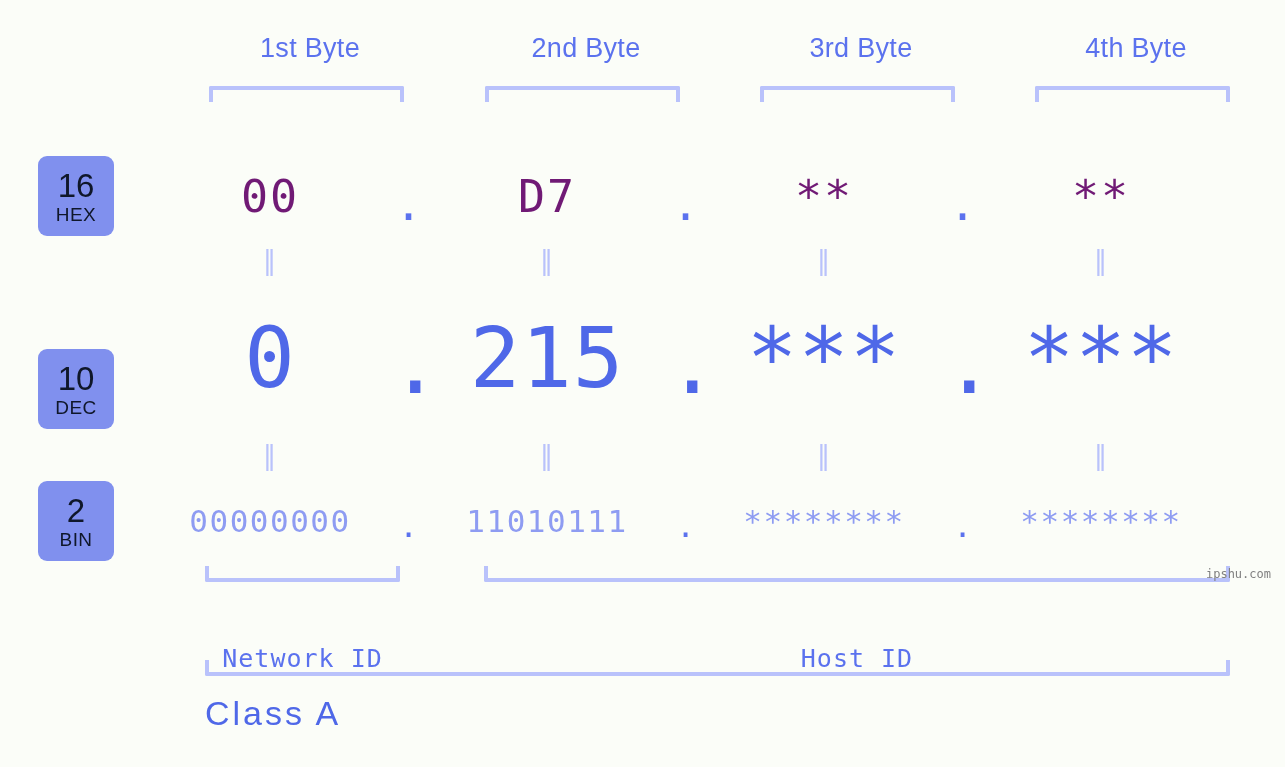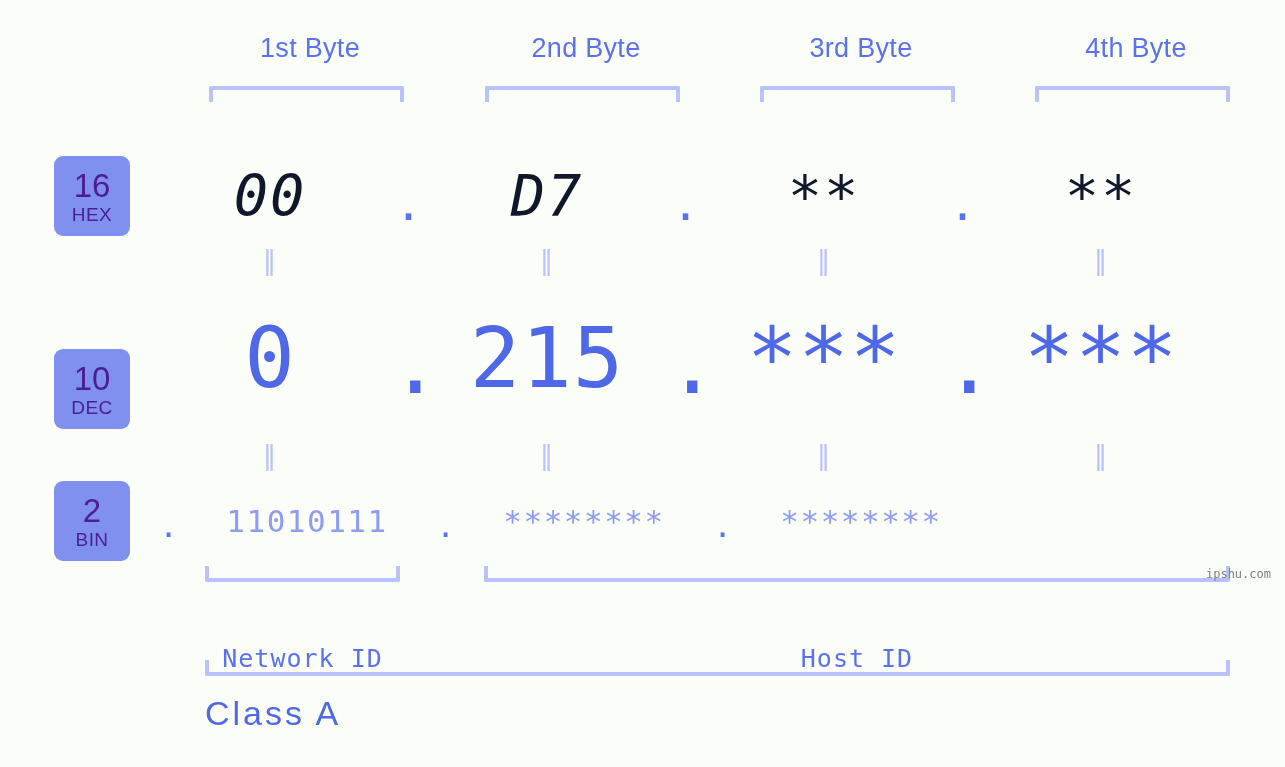--- a/index.html
+++ b/index.html
@@ -42,26 +42,26 @@
     border-top: 4px solid #b9c2fb;
     border-left: 4px solid #b9c2fb;
     border-right: 4px solid #b9c2fb;
     border-radius: 2px 2px 0 0;
     box-sizing: border-box;
   }
 
   
   .badge {
     position: absolute;
-    left: 54px;
+    left: 38px;
     width: 76px;
     height: 80px;
     background: #8090ee;
     border-radius: 9px;
-    color: #4c1d95;
+    color: #0f172a;
     font-family: "Liberation Sans", sans-serif;
     display: flex;
     flex-direction: column;
     align-items: center;
     justify-content: center;
     line-height: 1;
     box-sizing: border-box;
   }
   .badge .num {
     font-size: 33px;
@@ -91,24 +91,23 @@
   .dot {
     width: 37px;
     text-align: center;
     white-space: nowrap;
     font-family: "DejaVu Sans Mono", monospace;
   }
 
   
   .row-hex { top: 150px; height: 92px; }
   .row-hex .cell {
-    font-size: 57px;
-    color: #0f172a;
+    font-size: 45px;
+    color: #701a75;
     letter-spacing: 2px;
-    font-style: italic;
   }
   .row-hex .dot {
     font-size: 45px;
     color: #5b72ee;
     position: relative;
     top: 8px;
   }
 
   
   .row-dec { top: 300px; height: 116px; }
@@ -262,20 +261,21 @@
     <div class="cell">‖</div>
     <div class="dot"></div>
     <div class="cell">‖</div>
     <div class="dot"></div>
     <div class="cell">‖</div>
     <div class="dot"></div>
     <div class="cell">‖</div>
   </div>
 
   <div class="row row-bin">
+    <div class="cell">00000000</div>
     <div class="dot">.</div>
     <div class="cell">11010111</div>
     <div class="dot">.</div>
     <div class="cell">********</div>
     <div class="dot">.</div>
     <div class="cell">********</div>
   </div>
 
   <div class="bot-bracket" style="left:205px; top:566px; width:195px;"></div>
   <div class="bot-bracket" style="left:484px; top:566px; width:746px;"></div>

